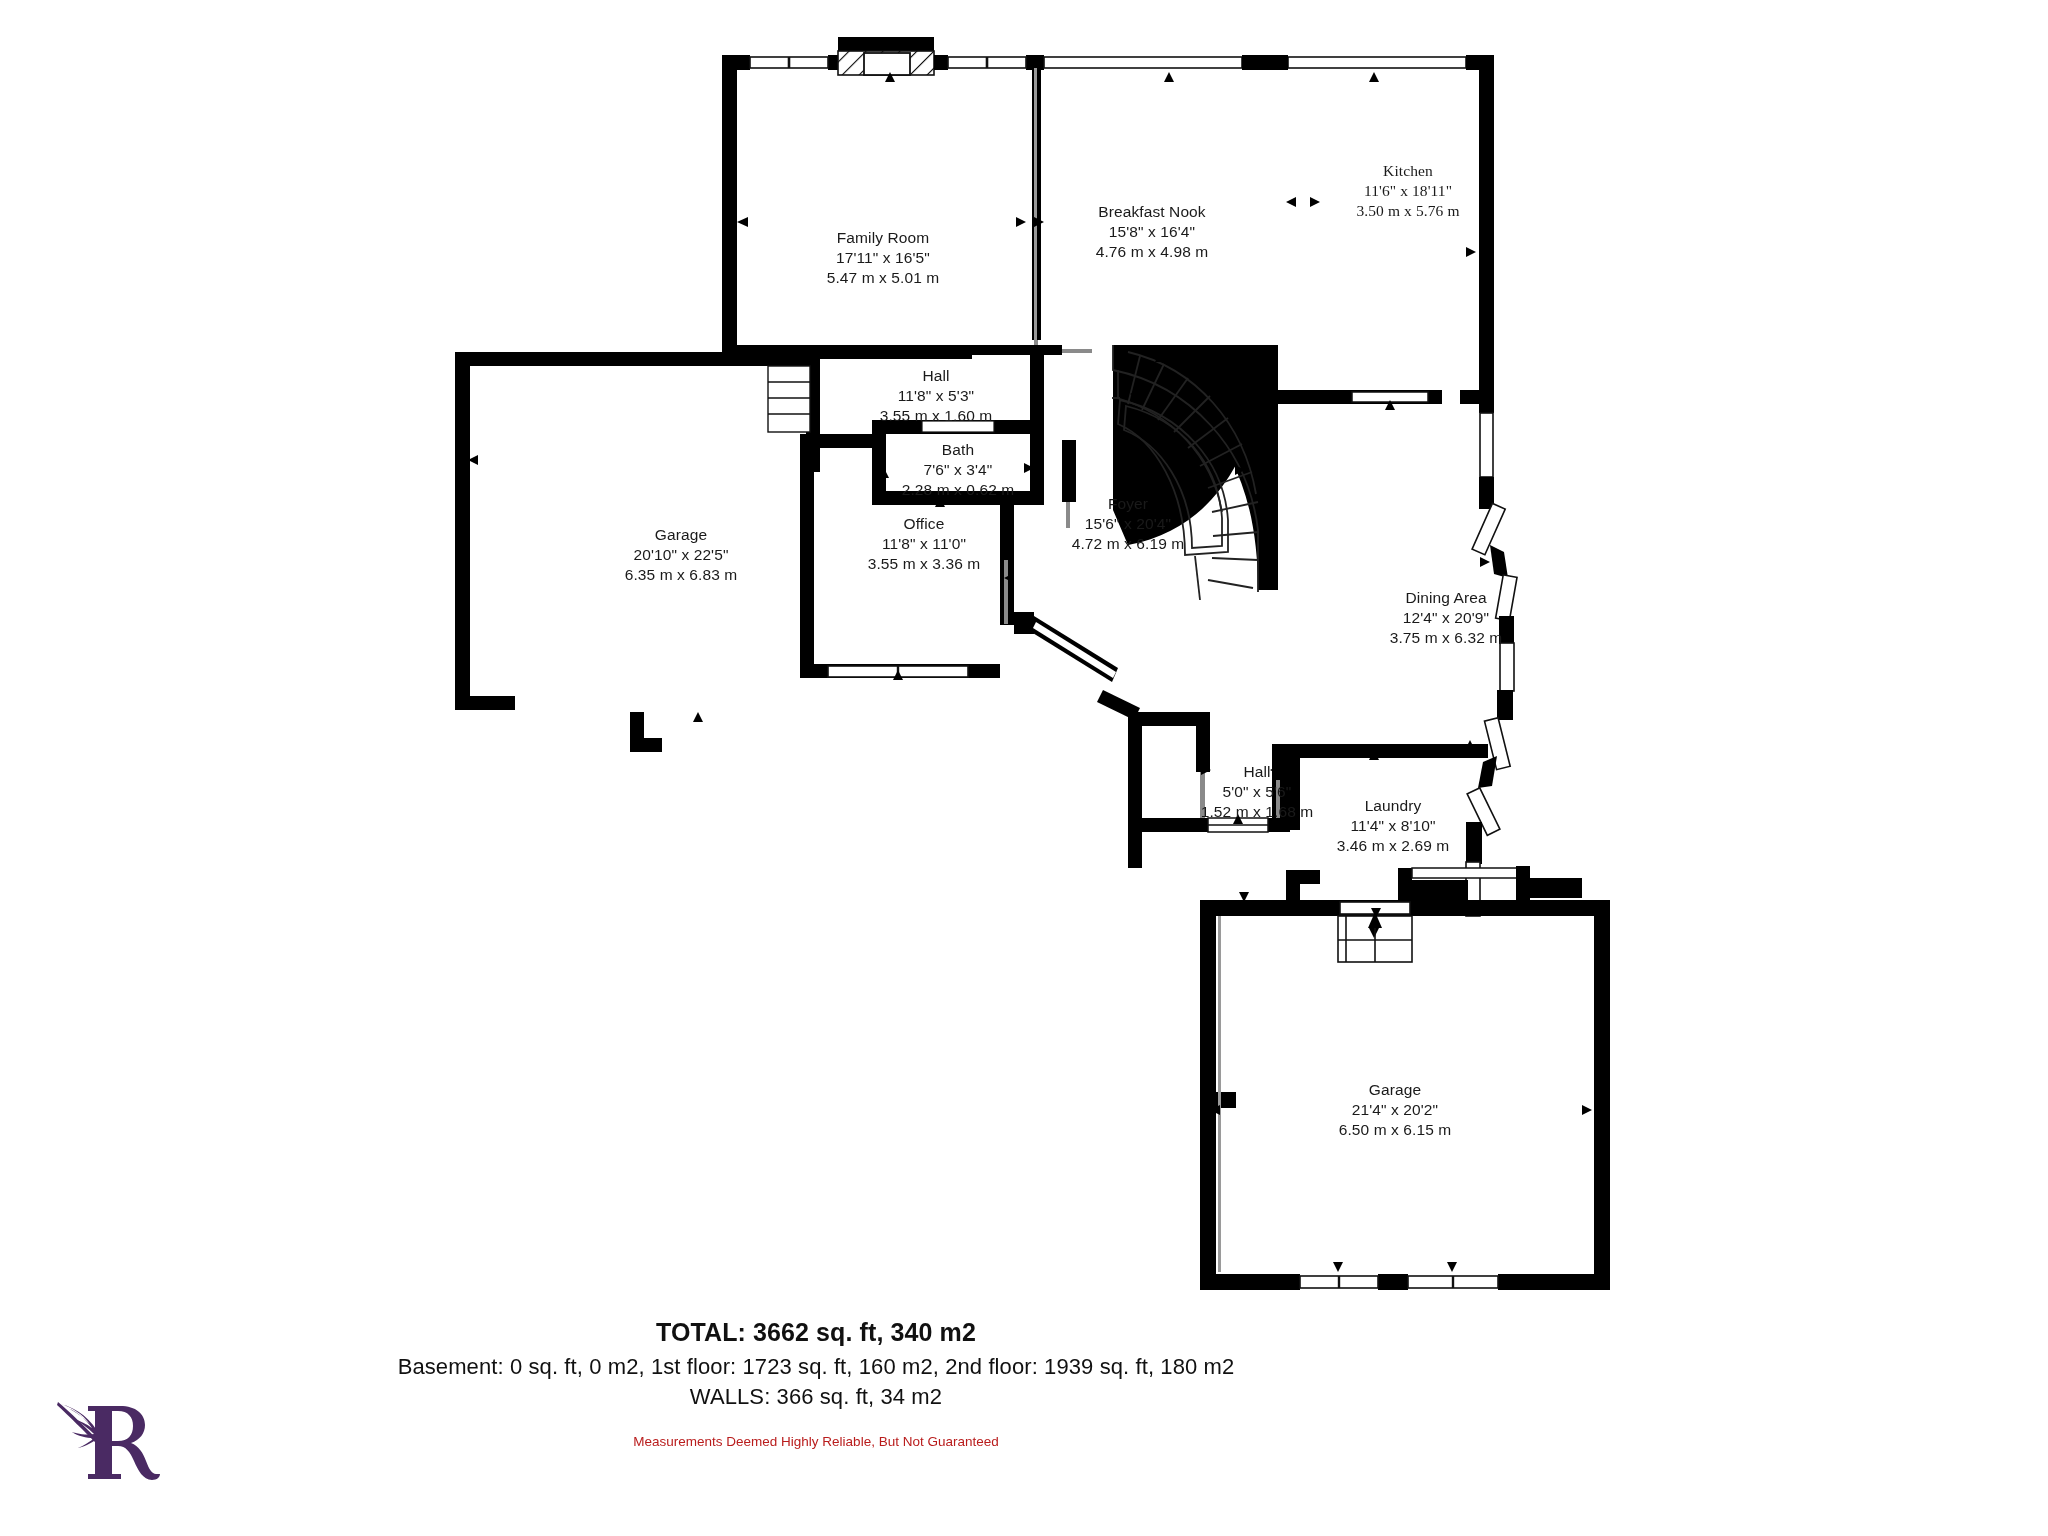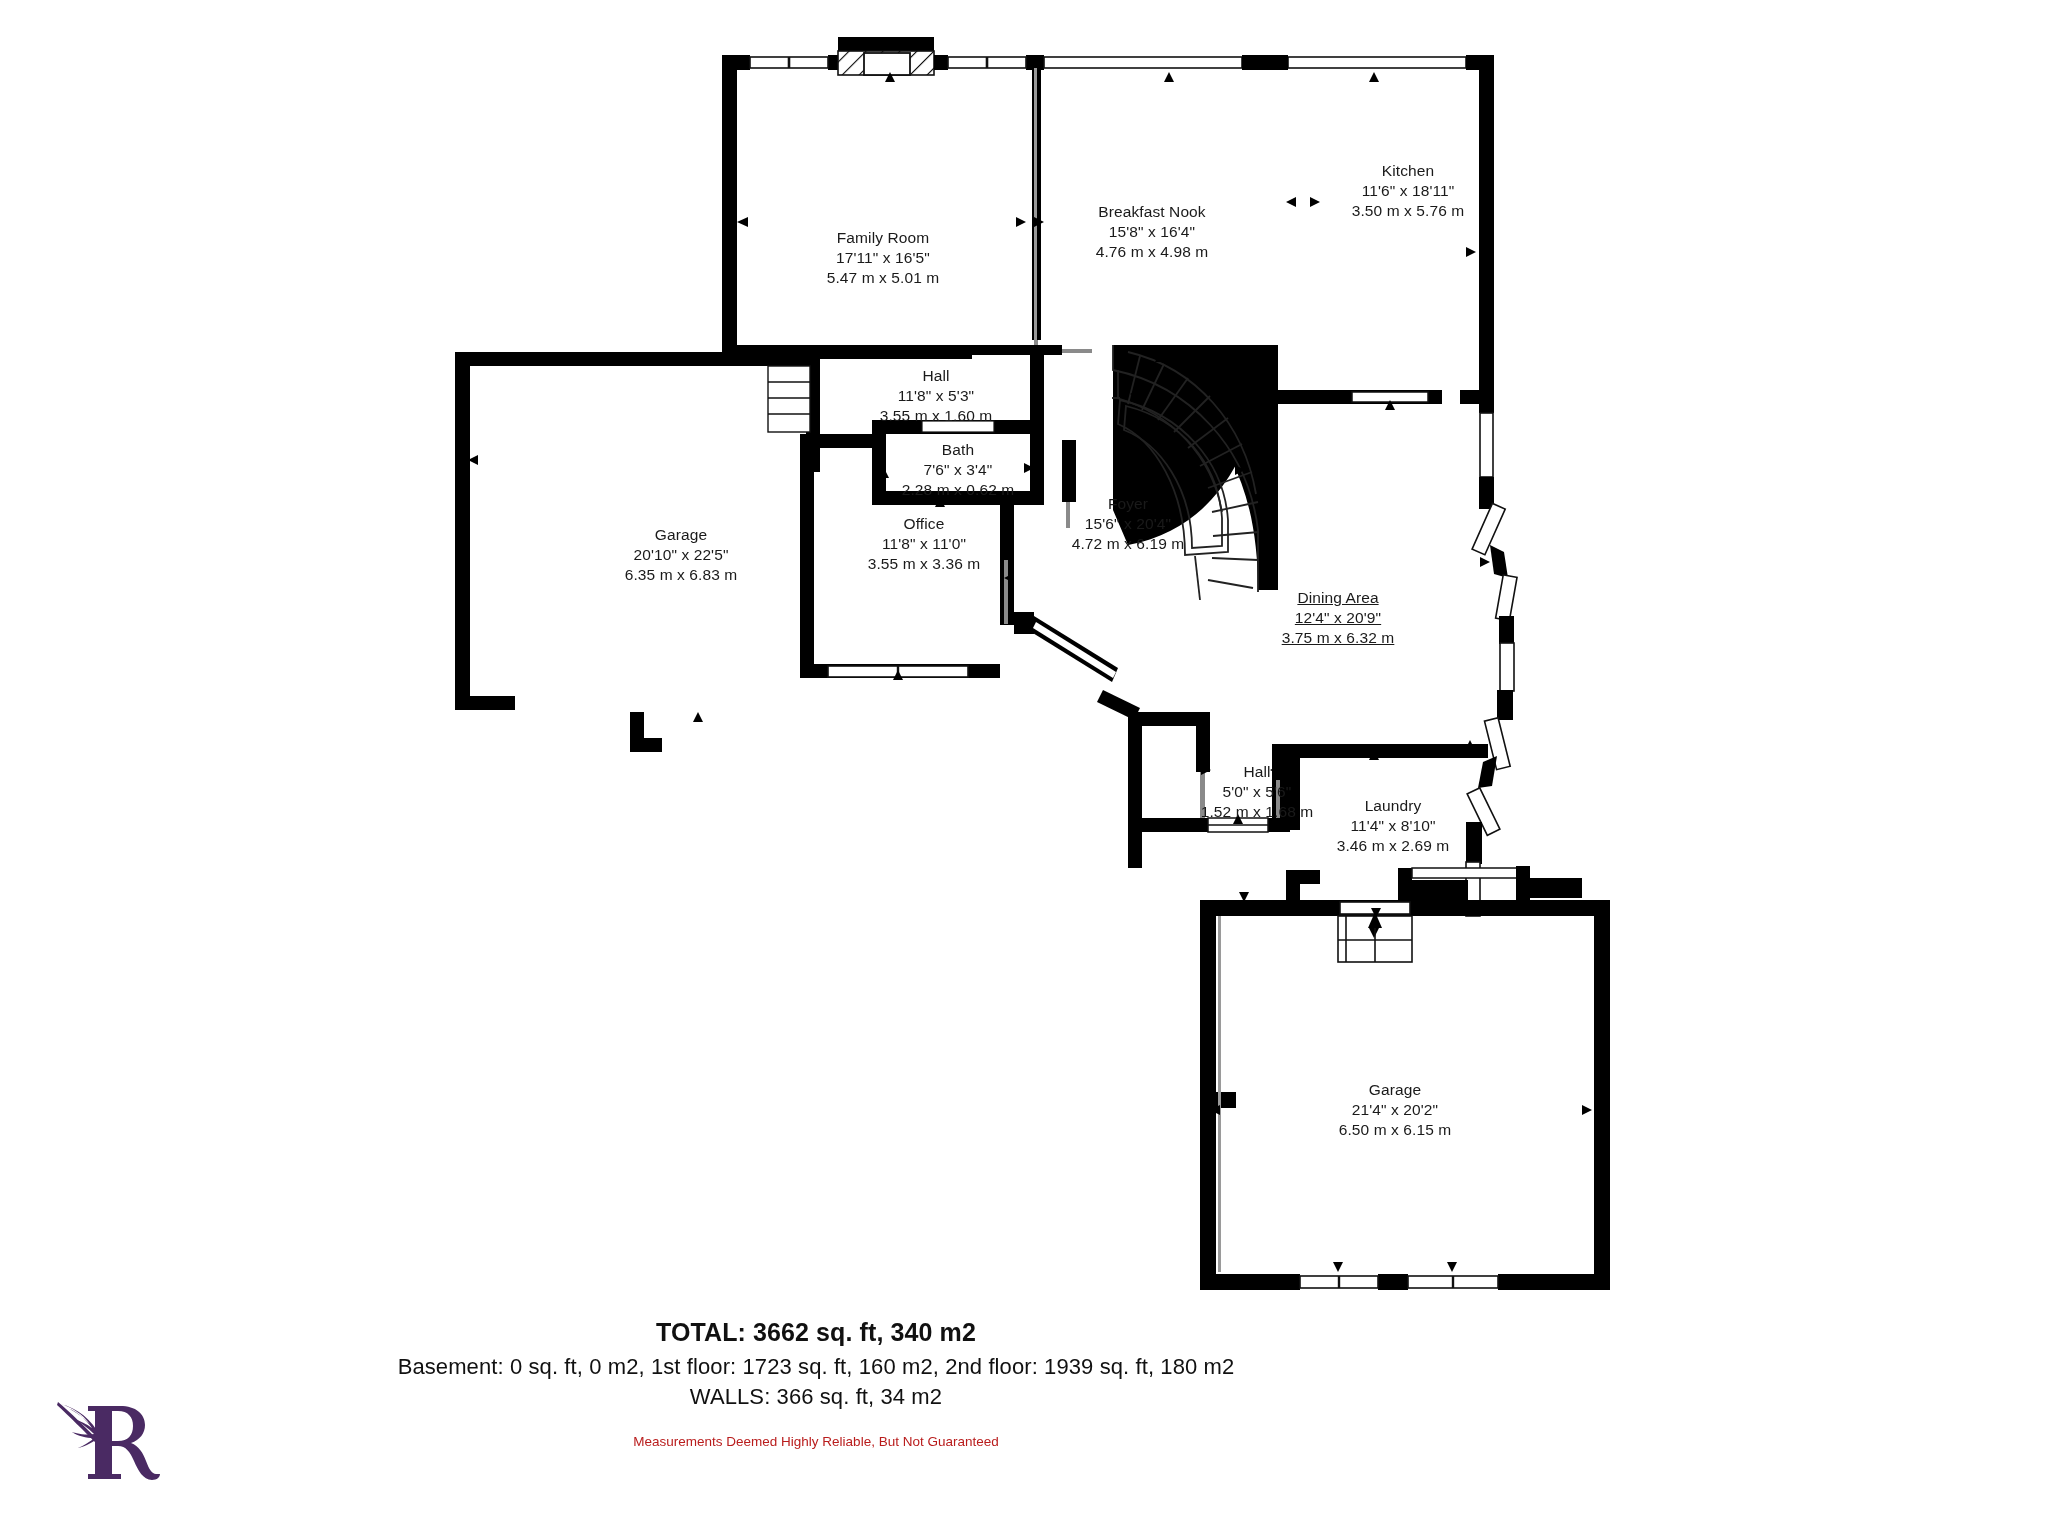--- a/index.html
+++ b/index.html
@@ -375,21 +375,21 @@
     <div class="rl-imp">17'11" x 16'5"</div>
     <div class="rl-met">5.47 m x 5.01 m</div>
   </div>
 
   <div class="room-label" style="left:1152px; top:202px;">
     <div class="rl-name">Breakfast Nook</div>
     <div class="rl-imp">15'8" x 16'4"</div>
     <div class="rl-met">4.76 m x 4.98 m</div>
   </div>
 
-  <div class="room-label" style="left:1408px; top:161px;">
+  <div class="room-label" style="left:1408px; top:161px;font-family:Liberation Serif, serif;">
     <div class="rl-name">Kitchen</div>
     <div class="rl-imp">11'6" x 18'11"</div>
     <div class="rl-met">3.50 m x 5.76 m</div>
   </div>
 
   <div class="room-label" style="left:936px; top:366px;">
     <div class="rl-name">Hall</div>
     <div class="rl-imp">11'8" x 5'3"</div>
     <div class="rl-met">3.55 m x 1.60 m</div>
   </div>
@@ -411,21 +411,21 @@
     <div class="rl-imp">20'10" x 22'5"</div>
     <div class="rl-met">6.35 m x 6.83 m</div>
   </div>
 
   <div class="room-label" style="left:1128px; top:494px;">
     <div class="rl-name">Foyer</div>
     <div class="rl-imp">15'6" x 20'4"</div>
     <div class="rl-met">4.72 m x 6.19 m</div>
   </div>
 
-  <div class="room-label" style="left:1338px; top:588px;text-decoration:underline;">
+  <div class="room-label" style="left:1446px; top:588px;">
     <div class="rl-name">Dining Area</div>
     <div class="rl-imp">12'4" x 20'9"</div>
     <div class="rl-met">3.75 m x 6.32 m</div>
   </div>
 
   <div class="room-label" style="left:1257px; top:762px;">
     <div class="rl-name">Hall</div>
     <div class="rl-imp">5'0" x 5'6"</div>
     <div class="rl-met">1.52 m x 1.68 m</div>
   </div>

